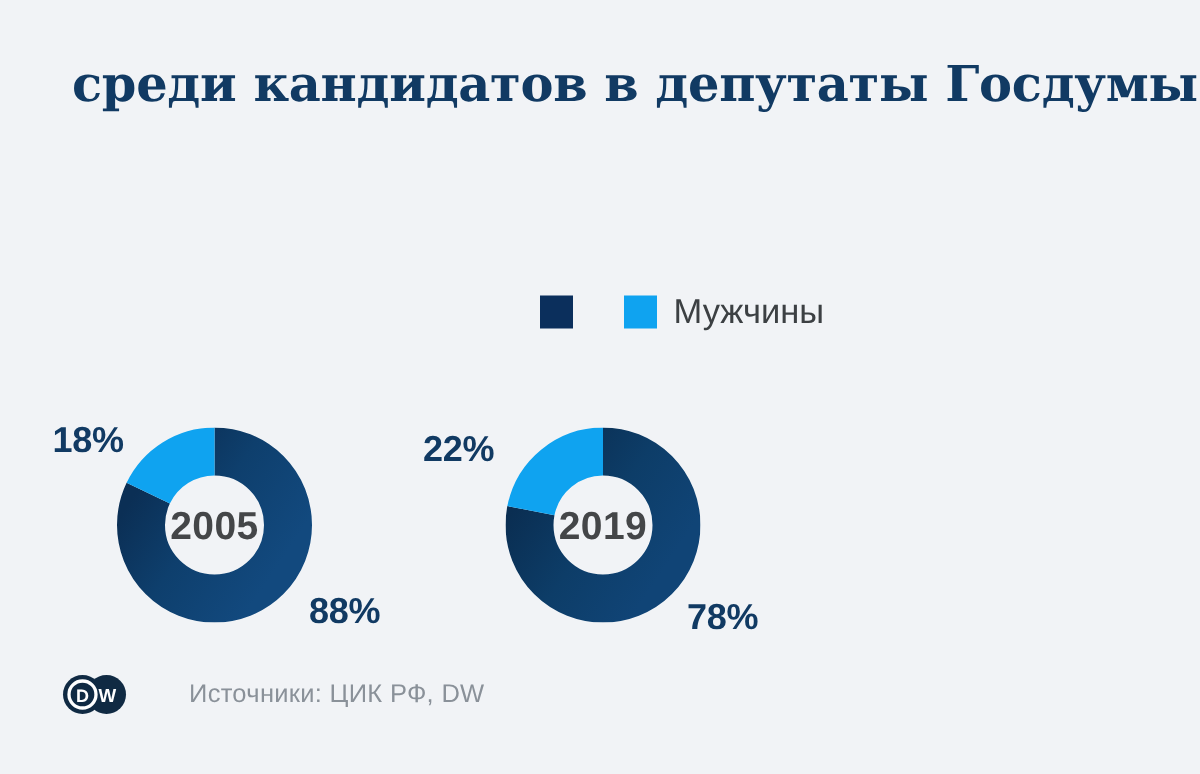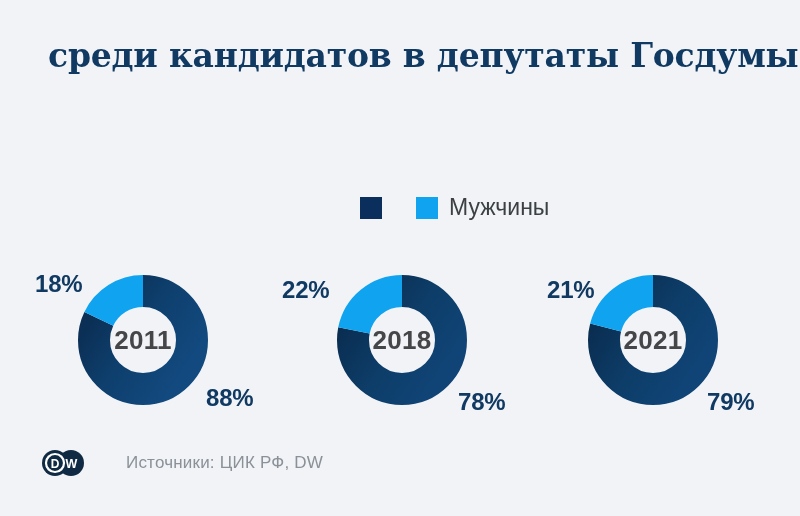--- a/index.html
+++ b/index.html
@@ -65,21 +65,21 @@
     color: #3c4043;
     font-weight: 400;
     line-height: 23px;
     white-space: nowrap;
   }
 
   
   .charts {
     position: absolute;
     left: 0;
-    top: 262px;
+    top: 272px;
     width: 800px;
     height: 170px;
   }
   .donut-group {
     position: absolute;
     width: 260px;
     height: 170px;
   }
   .donut-group.g0 { left: 13px; }
   .donut-group.g1 { left: 272px; }
@@ -188,62 +188,44 @@
               <stop offset="0%" stop-color="#0b2f55"></stop>
               <stop offset="45%" stop-color="#0e3f6d"></stop>
               <stop offset="100%" stop-color="#12497e"></stop>
             </linearGradient>
           </defs>
 
           <circle class="arc-men" cx="65" cy="65" r="49" fill="none" stroke="url(#navyGrad0)" stroke-width="32" stroke-dasharray="252.46 307.88" stroke-dashoffset="0" transform="rotate(-90 65 65)"></circle>
 
           <circle class="arc-women" cx="65" cy="65" r="49" fill="none" stroke="#0fa3f0" stroke-width="32" stroke-dasharray="55.42 307.88" stroke-dashoffset="-252.46" transform="rotate(-90 65 65)"></circle>
         </svg>
-        <div class="donut-center-label">2011</div>
+        <div class="donut-center-label">2005</div>
       </div>
       <div class="pct men">88%</div>
     </div>
 
     <div class="donut-group g1">
       <div class="pct women">22%</div>
       <div class="donut-wrap">
         <svg class="donut-svg" viewBox="0 0 130 130">
           <defs>
             <linearGradient id="navyGrad1" x1="0.85" y1="0.05" x2="0.25" y2="0.95">
               <stop offset="0%" stop-color="#0a2e52"></stop>
               <stop offset="50%" stop-color="#0d3d68"></stop>
               <stop offset="100%" stop-color="#104476"></stop>
             </linearGradient>
           </defs>
           <circle class="arc-men" cx="65" cy="65" r="49" fill="none" stroke="url(#navyGrad1)" stroke-width="32" stroke-dasharray="240.14 307.88" stroke-dashoffset="0" transform="rotate(-90 65 65)"></circle>
           <circle class="arc-women" cx="65" cy="65" r="49" fill="none" stroke="#0fa3f0" stroke-width="32" stroke-dasharray="67.73 307.88" stroke-dashoffset="-240.14" transform="rotate(-90 65 65)"></circle>
         </svg>
-        <div class="donut-center-label">2018</div>
+        <div class="donut-center-label">2019</div>
       </div>
       <div class="pct men">78%</div>
     </div>
 
-    <div class="donut-group g2">
-      <div class="pct women">21%</div>
-      <div class="donut-wrap">
-        <svg class="donut-svg" viewBox="0 0 130 130">
-          <defs>
-            <linearGradient id="navyGrad2" x1="0.85" y1="0.05" x2="0.25" y2="0.95">
-              <stop offset="0%" stop-color="#0a2e52"></stop>
-              <stop offset="50%" stop-color="#0d3d68"></stop>
-              <stop offset="100%" stop-color="#104476"></stop>
-            </linearGradient>
-          </defs>
-          <circle class="arc-men" cx="65" cy="65" r="49" fill="none" stroke="url(#navyGrad2)" stroke-width="32" stroke-dasharray="243.22 307.88" stroke-dashoffset="0" transform="rotate(-90 65 65)"></circle>
-          <circle class="arc-women" cx="65" cy="65" r="49" fill="none" stroke="#0fa3f0" stroke-width="32" stroke-dasharray="64.65 307.88" stroke-dashoffset="-243.22" transform="rotate(-90 65 65)"></circle>
-        </svg>
-        <div class="donut-center-label">2021</div>
-      </div>
-      <div class="pct men">79%</div>
-    </div>
 
   </div>
 
   <div class="footer">
     <svg class="dw-logo" viewBox="0 0 46 26">
       <circle cx="15" cy="13" r="13" fill="#102a43"></circle>
       <circle cx="31" cy="13" r="13" fill="#102a43"></circle>
       <circle cx="15" cy="13" r="9" fill="none" stroke="#ffffff" stroke-width="2.2"></circle>
       <text x="15" y="18.3" text-anchor="middle" font-family="'Liberation Sans', sans-serif" font-size="12" font-weight="700" fill="#ffffff">D</text>
       <text x="31.5" y="18" text-anchor="middle" font-family="'Liberation Sans', sans-serif" font-size="12.5" font-weight="700" fill="#ffffff">W</text>

